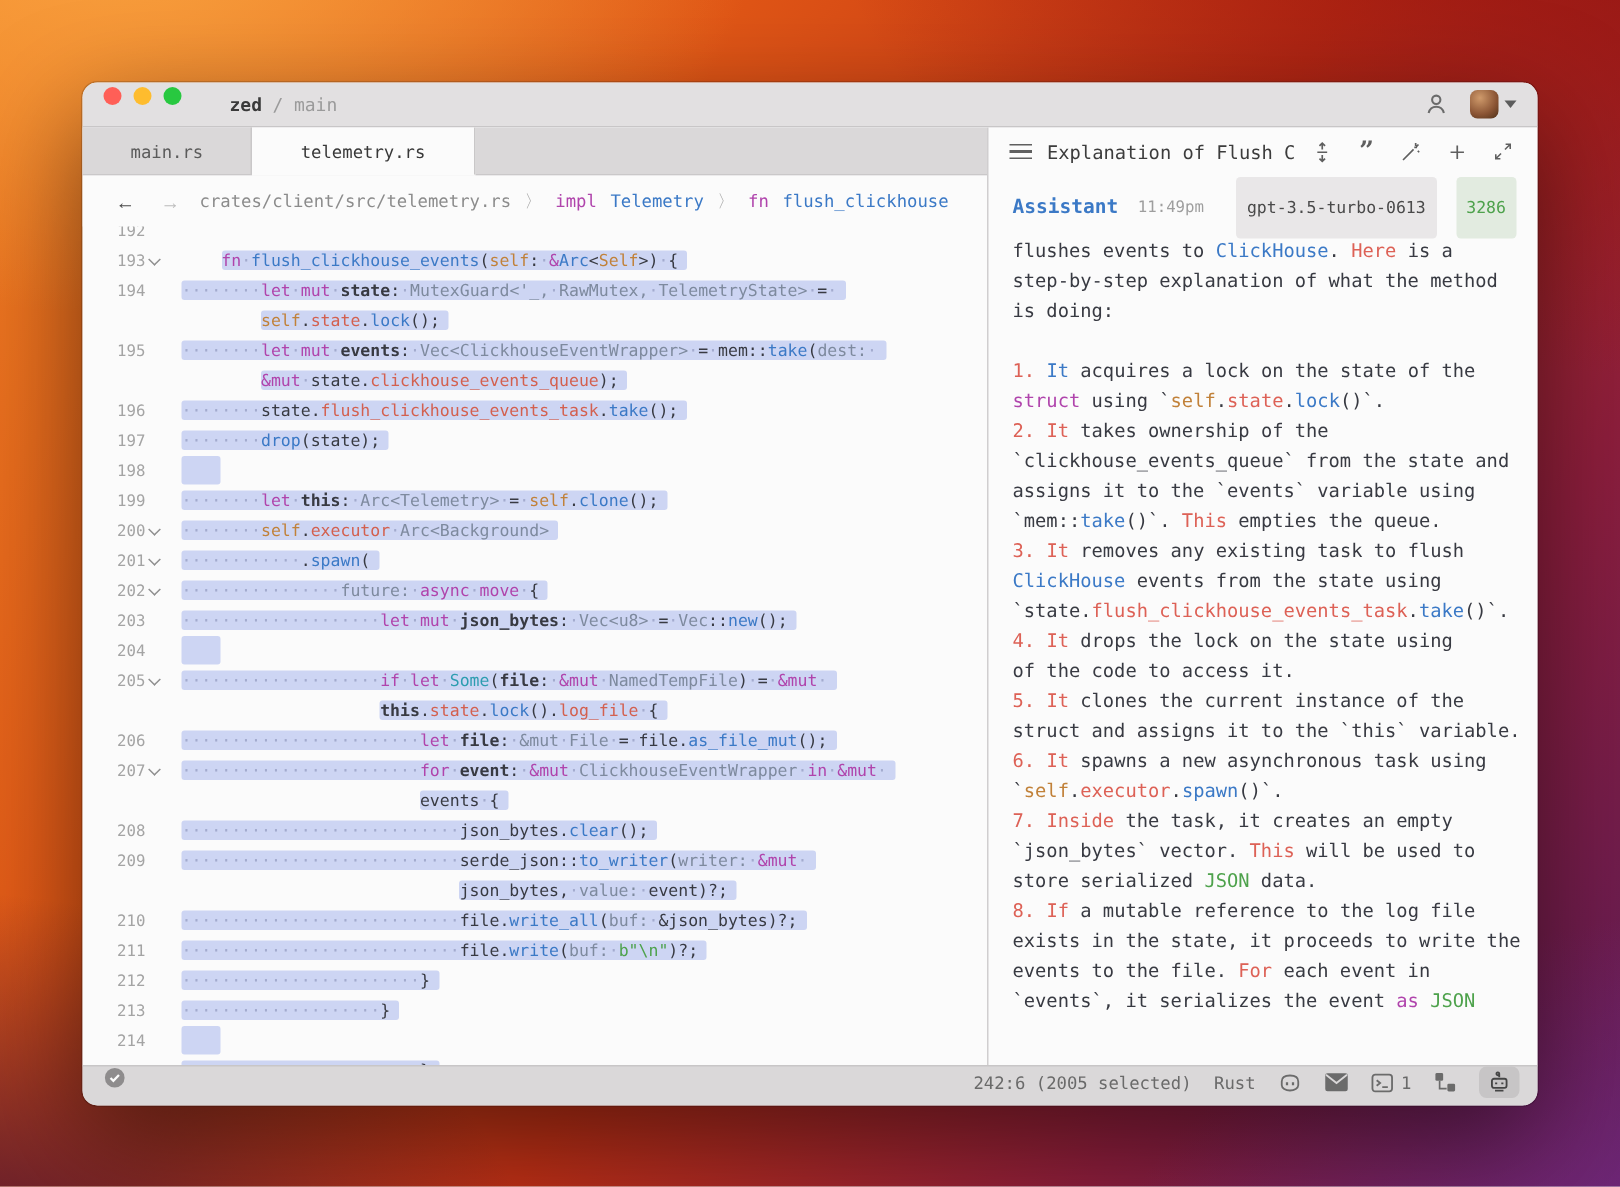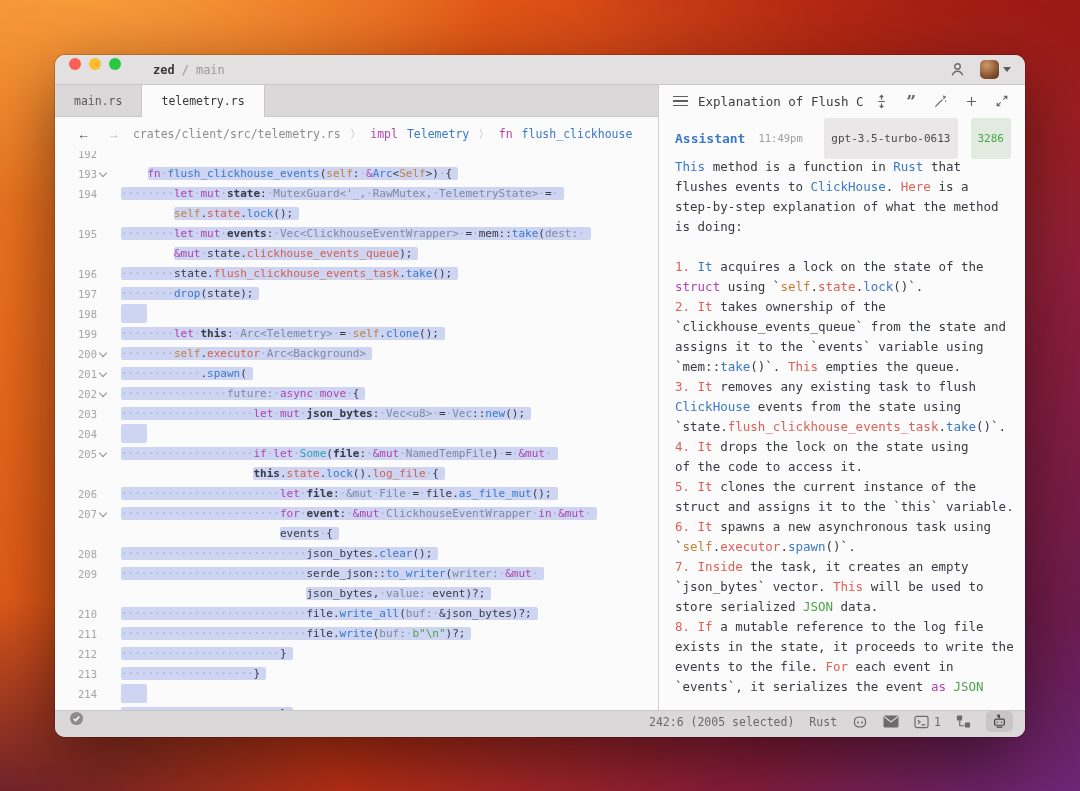--- a/index.html
+++ b/index.html
@@ -31,21 +31,21 @@
   .icon-btn { background:none; border:none; cursor:pointer; display:flex; align-items:center; justify-content:center; color:#606060; }
   .avatar-wrap { display:flex; align-items:center; gap:4px; }
   .avatar { width:19px; height:19px; border-radius:5px;
     background: radial-gradient(circle at 35% 28%, #cf9a6b, #8a5434 60%, #4e3018 100%); }
   .caret-down { width:0; height:0; border-left:4px solid transparent; border-right:4px solid transparent; border-top:5px solid #5c5c5c; }
   
   .main { flex:1; display:flex; min-height:0; }
   .editor { width:603px; flex:0 0 603px; display:flex; flex-direction:column; background:#fbfbfb; }
   
   .tabbar { height:32px; flex:0 0 32px; background:#dad8d9; border-bottom:1px solid #cac8c9; display:flex; }
-  .tab { padding:0 19px; display:flex; align-items:center; font-size:11.5px; color:#5b5b5b;
+  .tab { padding:0 32px; display:flex; align-items:center; font-size:11.5px; color:#5b5b5b;
     border-right:1px solid #c9c7c8; background:#dad8d9; cursor:pointer; }
   .tab.active { background:#fbfbfb; color:#383838; border-bottom:1px solid #fbfbfb; margin-bottom:-1px; }
   
   .crumbs { height:34px; flex:0 0 34px; display:flex; align-items:center; gap:9px; padding-left:18px;
     font-size:11.5px; color:#8c8c8c; background:#fbfbfb; white-space:nowrap; overflow:hidden; }
   .nav-arrow { background:none;border:none;font-size:13px; cursor:pointer; padding:0 4px; }
   .nav-arrow.back{ color:#4a4a4a; } .nav-arrow.fwd{ color:#bdbdbd; }
   .crumb-sep { color:#a8a8a8; }
   .kw { color:#b044ac; } .typ { color:#3b79c6; }
   .crumb-fn { overflow:hidden; }
@@ -209,21 +209,20 @@
         </div>
       </div>
       <div class="panel-content">
         <div class="as-meta">
           <span class="as-role">Assistant</span>
           <span class="as-time">11:49pm</span>
           <span class="badge model">gpt-3.5-turbo-0613</span>
           <span class="badge tokens">3286</span>
         </div>
         <div id="assistant-lines">
-            <div class="as-line"><span class="sg-b">This</span><span class="sg-d"> method is a function in </span><span class="sg-b">Rust</span><span class="sg-d"> that</span></div>
             <div class="as-line"><span class="sg-d">flushes events to </span><span class="sg-b">ClickHouse</span><span class="sg-d">. </span><span class="sg-c">Here</span><span class="sg-d"> is a</span></div>
             <div class="as-line"><span class="sg-d">step-by-step explanation of what the method</span></div>
             <div class="as-line"><span class="sg-d">is doing:</span></div>
             <div class="as-line"></div>
             <div class="as-line"><span class="sg-c">1.</span><span class="sg-d"> </span><span class="sg-b">It</span><span class="sg-d"> acquires a lock on the state of the</span></div>
             <div class="as-line"><span class="sg-m">struct</span><span class="sg-d"> using `</span><span class="sg-o">self</span><span class="sg-d">.</span><span class="sg-c">state</span><span class="sg-d">.</span><span class="sg-b">lock</span><span class="sg-d">()`.</span></div>
             <div class="as-line"><span class="sg-c">2.</span><span class="sg-d"> </span><span class="sg-c">It</span><span class="sg-d"> takes ownership of the</span></div>
             <div class="as-line"><span class="sg-d">`clickhouse_events_queue` from the state and</span></div>
             <div class="as-line"><span class="sg-d">assigns it to the `events` variable using</span></div>
             <div class="as-line"><span class="sg-d">`mem::</span><span class="sg-b">take</span><span class="sg-d">()`. </span><span class="sg-c">This</span><span class="sg-d"> empties the queue.</span></div>

